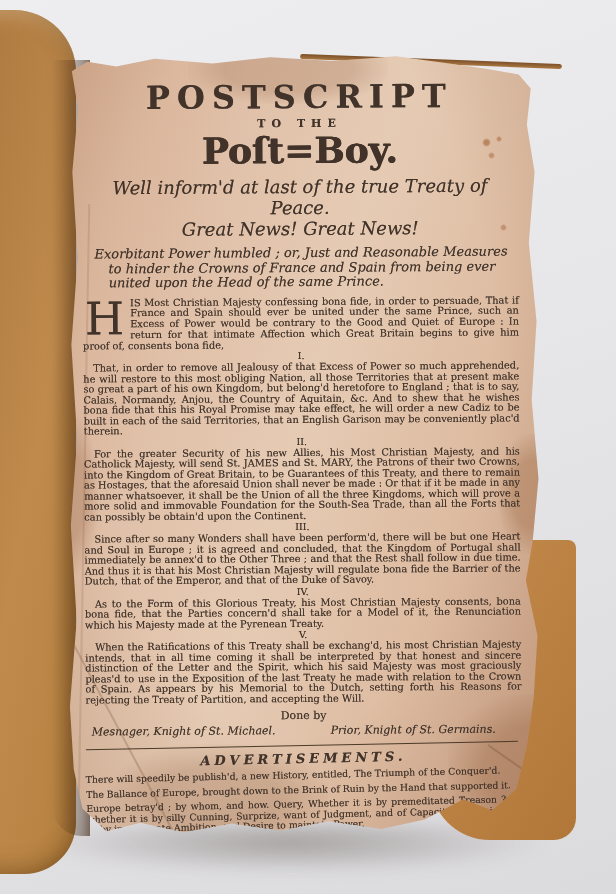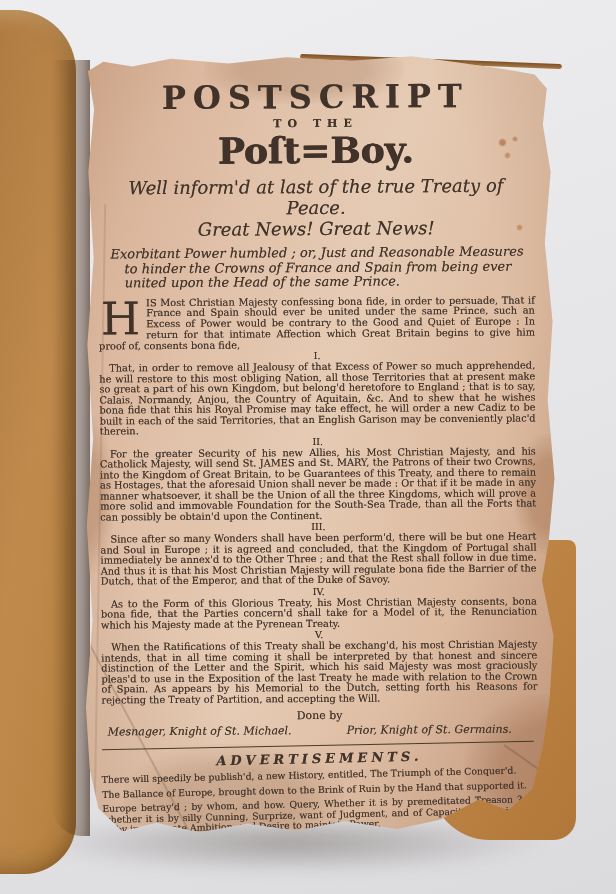--- a/index.html
+++ b/index.html
@@ -17,21 +17,21 @@
                     inset 0 -20px 24px -16px rgba(80,45,15,.35);}
   .back-cover-edge{position:absolute;left:430px;top:540px;width:146px;height:300px;z-index:1;
          background:linear-gradient(120deg,#c48c4e,#b17739);
          border-radius:4px 8px 22px 60px;}
   .top-edge-line{position:absolute;left:300px;top:59px;width:262px;height:5px;z-index:2;
          background:linear-gradient(to bottom,#7c4f28,#a97843);
          border-radius:3px;transform:rotate(2.2deg);}
   .gutter-shadow{position:absolute;left:52px;top:60px;width:38px;height:776px;z-index:2;
          border-radius:0 0 0 30px;
          background:linear-gradient(to right,rgba(60,35,15,0) 0%,rgba(60,35,15,.42) 80%,rgba(55,30,12,.6) 100%);}
-  .page{position:absolute;left:84px;top:54px;width:482px;height:786px;z-index:3;
+  .page{position:absolute;left:68px;top:54px;width:482px;height:786px;z-index:3;
         clip-path:polygon(0.8% 2.2%,4% 1%,10% 1.6%,18% 0.6%,30% 1.2%,42% 0.4%,55% 0.9%,68% 0.3%,
           78% 1.1%,87% 1.9%,93.5% 2.6%,96% 4.4%,95.2% 9%,96.8% 15%,95.6% 24%,97.2% 34%,96.2% 44%,
           97.6% 54%,96.4% 62%,95% 67%,97.4% 74%,96.6% 82%,95.2% 88%,93% 93.5%,88% 96.2%,82% 94.8%,
           74% 97.4%,65% 98.6%,54% 97.6%,44% 98.8%,34% 97.9%,24% 99%,15% 97.8%,8% 98.9%,3% 96%,
           1.2% 91%,0.4% 83%,1.8% 72%,0.6% 60%,1.9% 49%,0.7% 37%,2% 26%,0.9% 15%,2.1% 7%);
         background:
           radial-gradient(circle,rgba(151,78,30,.5) 0 35%,rgba(151,78,30,0) 72%) 414px 84px / 9px 9px no-repeat,
           radial-gradient(circle,rgba(151,78,30,.42) 0 35%,rgba(151,78,30,0) 72%) 428px 82px / 6px 6px no-repeat,
           radial-gradient(circle,rgba(151,78,30,.4) 0 35%,rgba(151,78,30,0) 72%) 420px 98px / 7px 7px no-repeat,
           radial-gradient(circle,rgba(151,78,30,.38) 0 35%,rgba(151,78,30,0) 72%) 432px 170px / 7px 7px no-repeat,

